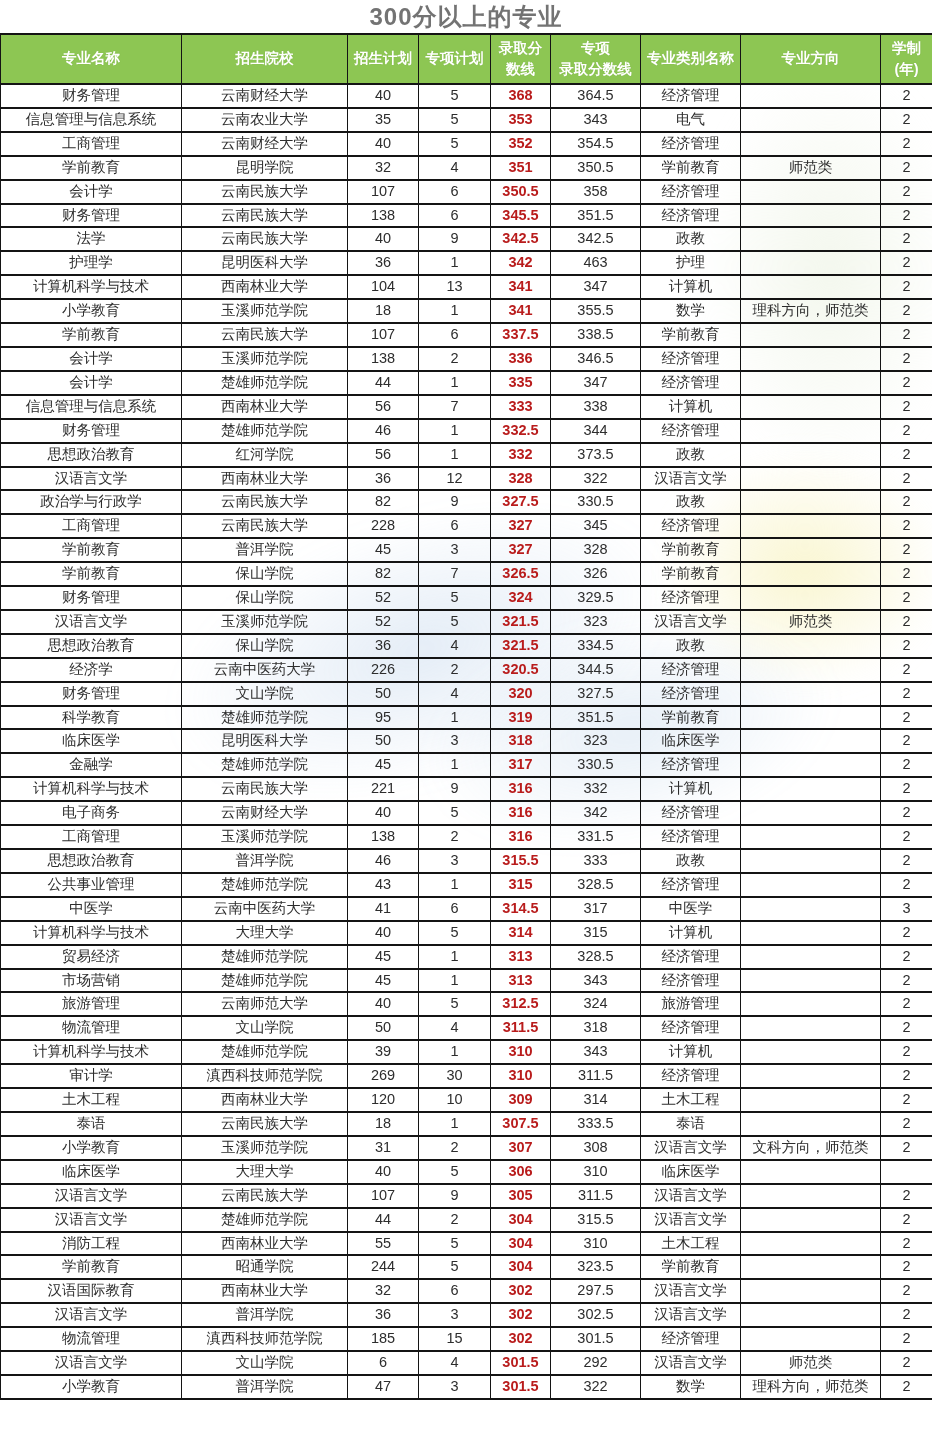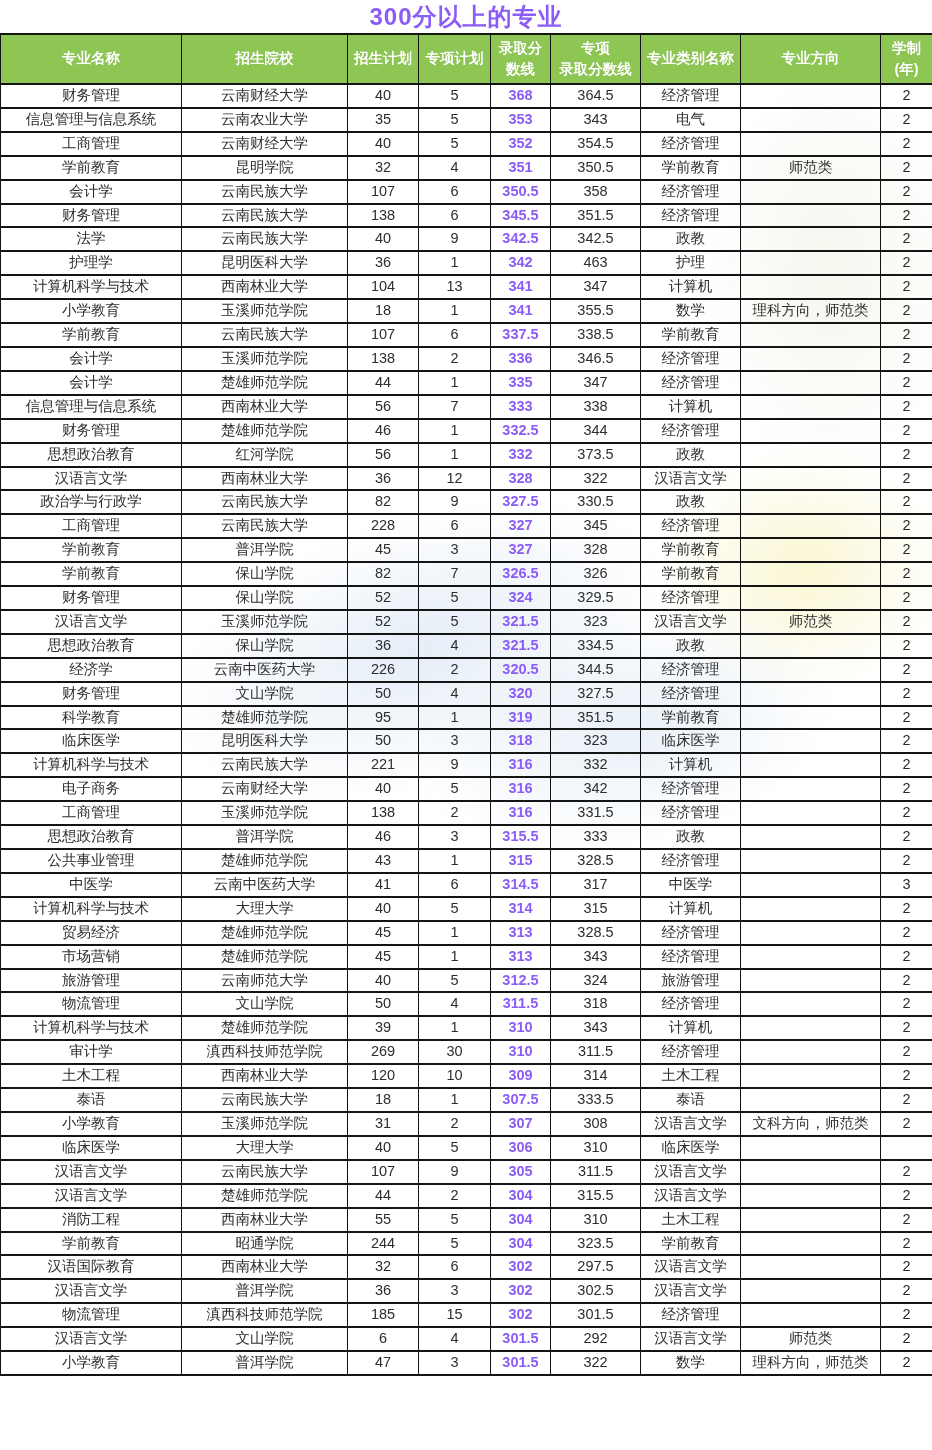--- a/index.html
+++ b/index.html
@@ -43,21 +43,21 @@
 
   .title-bar {
     position: relative;
     z-index: 1;
     height: 33px;
     display: flex;
     align-items: center;
     justify-content: center;
   }
   .title-text {
-    color: #8b5cf6;
+    color: #737373;
     font-size: 24px;
     font-weight: bold;
     letter-spacing: 1px;
     line-height: 30px;
   }
 
   table.grid {
     position: relative;
     z-index: 1;
     width: 932px;
@@ -86,21 +86,21 @@
     line-height: 1.45;
     text-shadow: 0 0 1px rgba(90,140,40,0.35);
   }
   table.grid td {
     height: 21.9px;
     line-height: 21.9px;
     font-size: 14.5px;
     color: #2d2d2d;
   }
   table.grid td.score {
-    color: #8b5cf6;
+    color: #b91c1c;
     font-weight: bold;
   }
 </style>
 </head>
 <body>
 
 <div class="page">
 
   <div class="wm wm-green"></div>
   <div class="wm wm-yellow"></div>
@@ -442,20 +442,31 @@
           <td>昆明医科大学</td>
           <td>50</td>
           <td>3</td>
           <td class="score">318</td>
           <td>323</td>
           <td>临床医学</td>
           <td></td>
           <td>2</td>
         </tr>
         <tr>
+          <td>金融学</td>
+          <td>楚雄师范学院</td>
+          <td>45</td>
+          <td>1</td>
+          <td class="score">317</td>
+          <td>330.5</td>
+          <td>经济管理</td>
+          <td></td>
+          <td>2</td>
+        </tr>
+        <tr>
           <td>计算机科学与技术</td>
           <td>云南民族大学</td>
           <td>221</td>
           <td>9</td>
           <td class="score">316</td>
           <td>332</td>
           <td>计算机</td>
           <td></td>
           <td>2</td>
         </tr>

